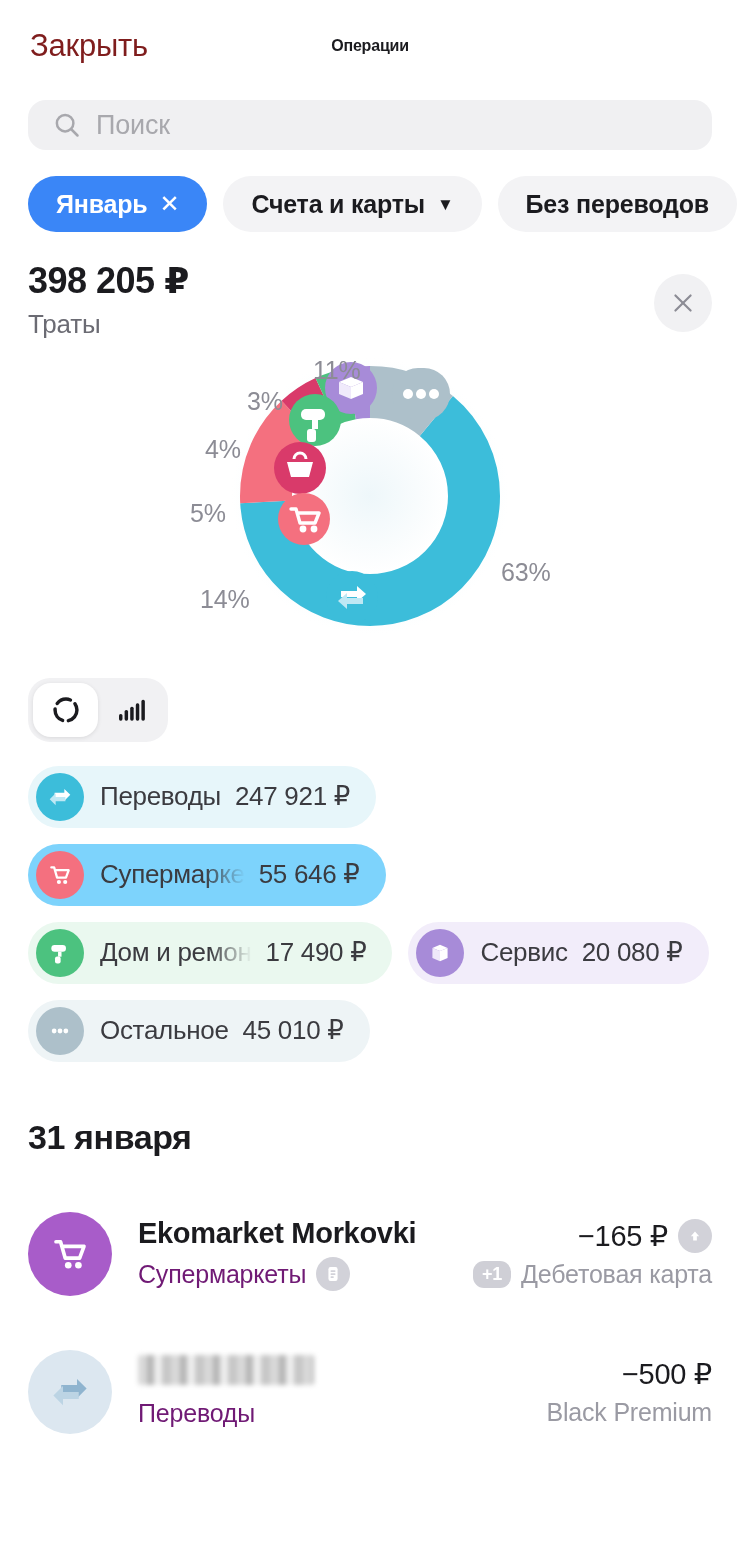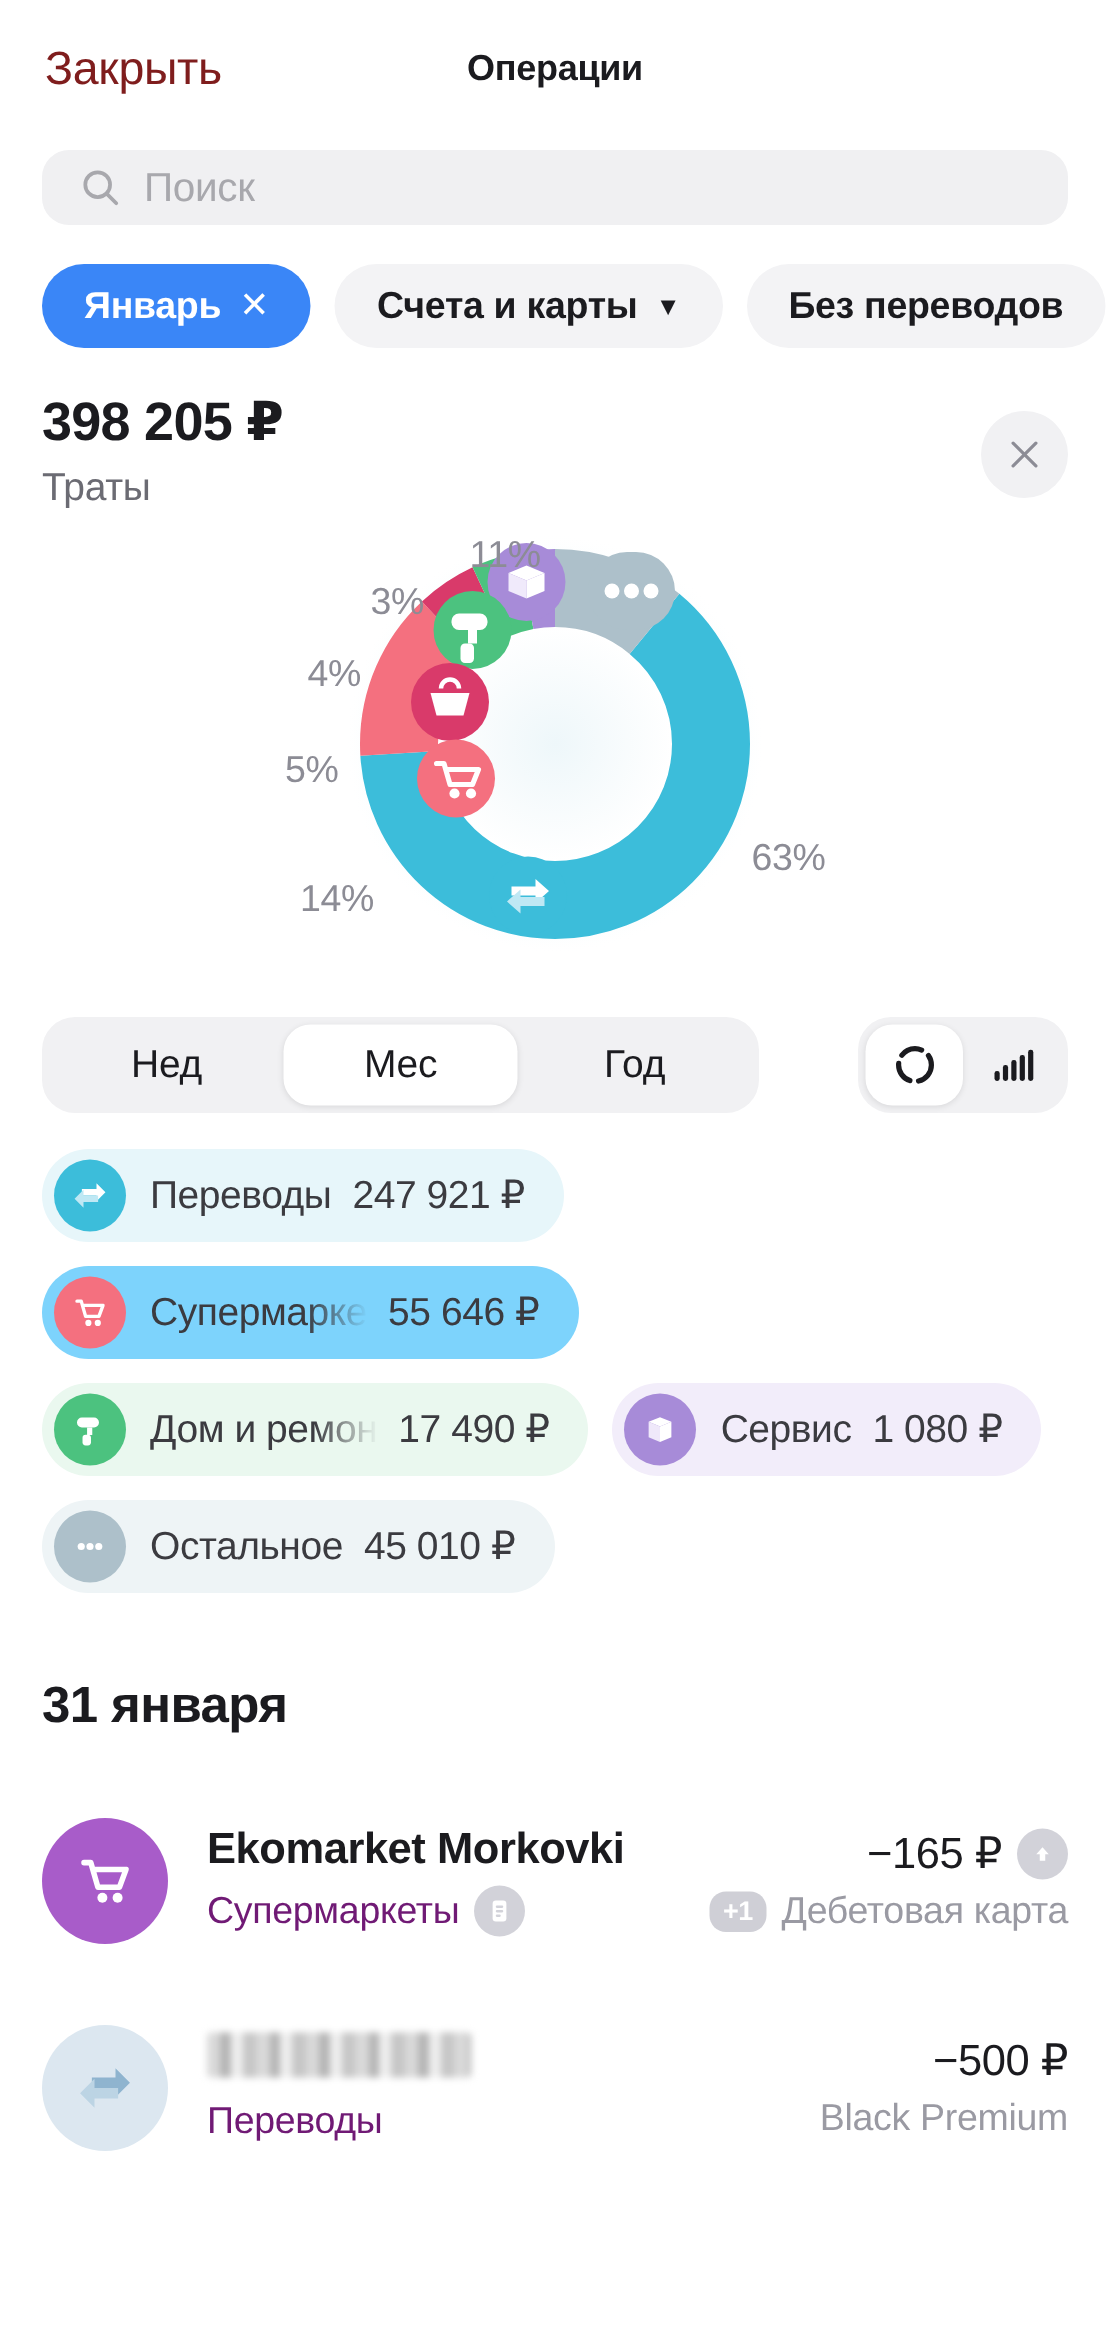--- a/index.html
+++ b/index.html
@@ -19,21 +19,21 @@
     display: flex; align-items: center;
     padding: 0 30px;
   }
   .nav-close {
     font-size: 31px; color: #7f1d1d; font-weight: 400;
     letter-spacing: -0.2px; cursor: pointer; background: none; border: none;
     font-family: inherit; padding: 0;
   }
   .nav-title {
     position: absolute; left: 0; right: 0; text-align: center;
-    font-size: 24px; font-weight: 700; color: #1b1b1f; letter-spacing: -0.2px;
+    font-size: 16px; font-weight: 700; color: #1b1b1f; letter-spacing: -0.2px;
     pointer-events: none;
   }
 
   
   .search-wrap { padding: 8px 28px 0 28px; }
   .search-box {
     height: 50px; background: #f0f0f2; border-radius: 18px;
     display: flex; align-items: center; gap: 14px; padding: 0 24px;
   }
   .search-input {
@@ -296,25 +296,20 @@
 
     <div class="pct" style="left:313px; top:10px;">11%</div>
     <div class="pct" style="left:247px; top:41px;">3%</div>
     <div class="pct" style="left:205px; top:89px;">4%</div>
     <div class="pct" style="left:190px; top:153px;">5%</div>
     <div class="pct" style="left:200px; top:239px;">14%</div>
     <div class="pct" style="left:501px; top:212px;">63%</div>
   </div>
 
   <div class="switch-row">
-    <div class="seg">
-      <button class="seg-item">Нед</button>
-      <button class="seg-item active">Мес</button>
-      <button class="seg-item">Год</button>
-    </div>
     <div class="view-toggle">
       <button class="view-item active">
         <svg width="32" height="32" viewBox="0 0 24 24" fill="none">
           <circle cx="12" cy="12" r="8.2" stroke="#1b1b1f" stroke-width="2.6" stroke-dasharray="11 4.4" stroke-linecap="round"></circle>
         </svg>
       </button>
       <button class="view-item">
         <svg width="32" height="32" viewBox="0 0 24 24">
           <rect x="3" y="15" width="2.6" height="5" rx="1.2" fill="#1b1b1f"></rect>
           <rect x="7.2" y="12" width="2.6" height="8" rx="1.2" fill="#1b1b1f"></rect>
@@ -366,21 +361,21 @@
 
     <div class="lchip" style="background:#f2edfa;">
       <span class="dot" style="background:#a78bd8;">
         <svg width="26" height="26" viewBox="0 0 24 24">
             <path d="M5 7.3l7-2.9 7 2.9-7 2.9z" fill="#fff"></path>
             <path d="M5 7.3v9.4l7 3V10.2z" fill="#efe8fa"></path>
             <path d="M19 7.3v9.4l-7 3V10.2z" fill="#fff"></path>
           </svg>
       </span>
       <span class="lname">Сервис</span>
-      <span class="lval">1 080 ₽</span>
+      <span class="lval">20 080 ₽</span>
     </div>
 
     <div class="lchip" style="background:#eef4f6;">
       <span class="dot" style="background:#adc0ca;">
         <svg width="26" height="26" viewBox="0 0 24 24">
             <circle cx="6.6" cy="12" r="2.2" fill="#fff"></circle>
             <circle cx="12" cy="12" r="2.2" fill="#fff"></circle>
             <circle cx="17.4" cy="12" r="2.2" fill="#fff"></circle>
           </svg>
       </span>

